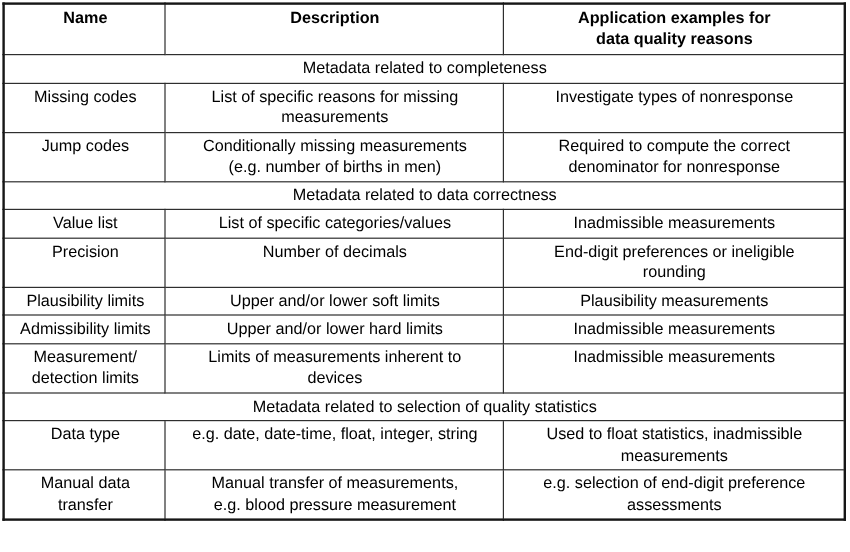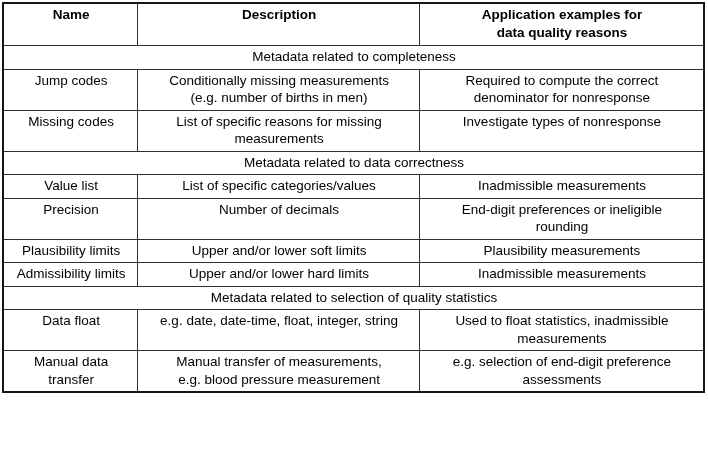--- a/index.html
+++ b/index.html
@@ -63,32 +63,32 @@
         <th>Application examples for
 data quality reasons</th>
       </tr>
     </thead>
     <tbody id="table-body">
   <tr>
     <td class="section-cell" colspan="3">Metadata related to completeness</td>
   </tr>
 
   <tr>
+    <td>Missing codes</td>
+    <td>List of specific reasons for missing
+measurements</td>
+    <td>Investigate types of nonresponse</td>
+  </tr>
+
+  <tr>
     <td>Jump codes</td>
     <td>Conditionally missing measurements
 (e.g. number of births in men)</td>
     <td>Required to compute the correct
 denominator for nonresponse</td>
-  </tr>
-
-  <tr>
-    <td>Missing codes</td>
-    <td>List of specific reasons for missing
-measurements</td>
-    <td>Investigate types of nonresponse</td>
   </tr>
 
   <tr>
     <td class="section-cell" colspan="3">Metadata related to data correctness</td>
   </tr>
 
   <tr>
     <td>Value list</td>
     <td>List of specific categories/values</td>
     <td>Inadmissible measurements</td>
@@ -106,28 +106,35 @@
     <td>Upper and/or lower soft limits</td>
     <td>Plausibility measurements</td>
   </tr>
 
   <tr>
     <td>Admissibility limits</td>
     <td>Upper and/or lower hard limits</td>
     <td>Inadmissible measurements</td>
   </tr>
 
+  <tr>
+    <td>Measurement/
+detection limits</td>
+    <td>Limits of measurements inherent to
+devices</td>
+    <td>Inadmissible measurements</td>
+  </tr>
 
 
   <tr>
     <td class="section-cell" colspan="3">Metadata related to selection of quality statistics</td>
   </tr>
 
   <tr>
-    <td>Data float</td>
+    <td>Data type</td>
     <td>e.g. date, date-time, float, integer, string</td>
     <td>Used to float statistics, inadmissible
 measurements</td>
   </tr>
 
   <tr>
     <td>Manual data
 transfer</td>
     <td>Manual transfer of measurements,
 e.g. blood pressure measurement</td>

